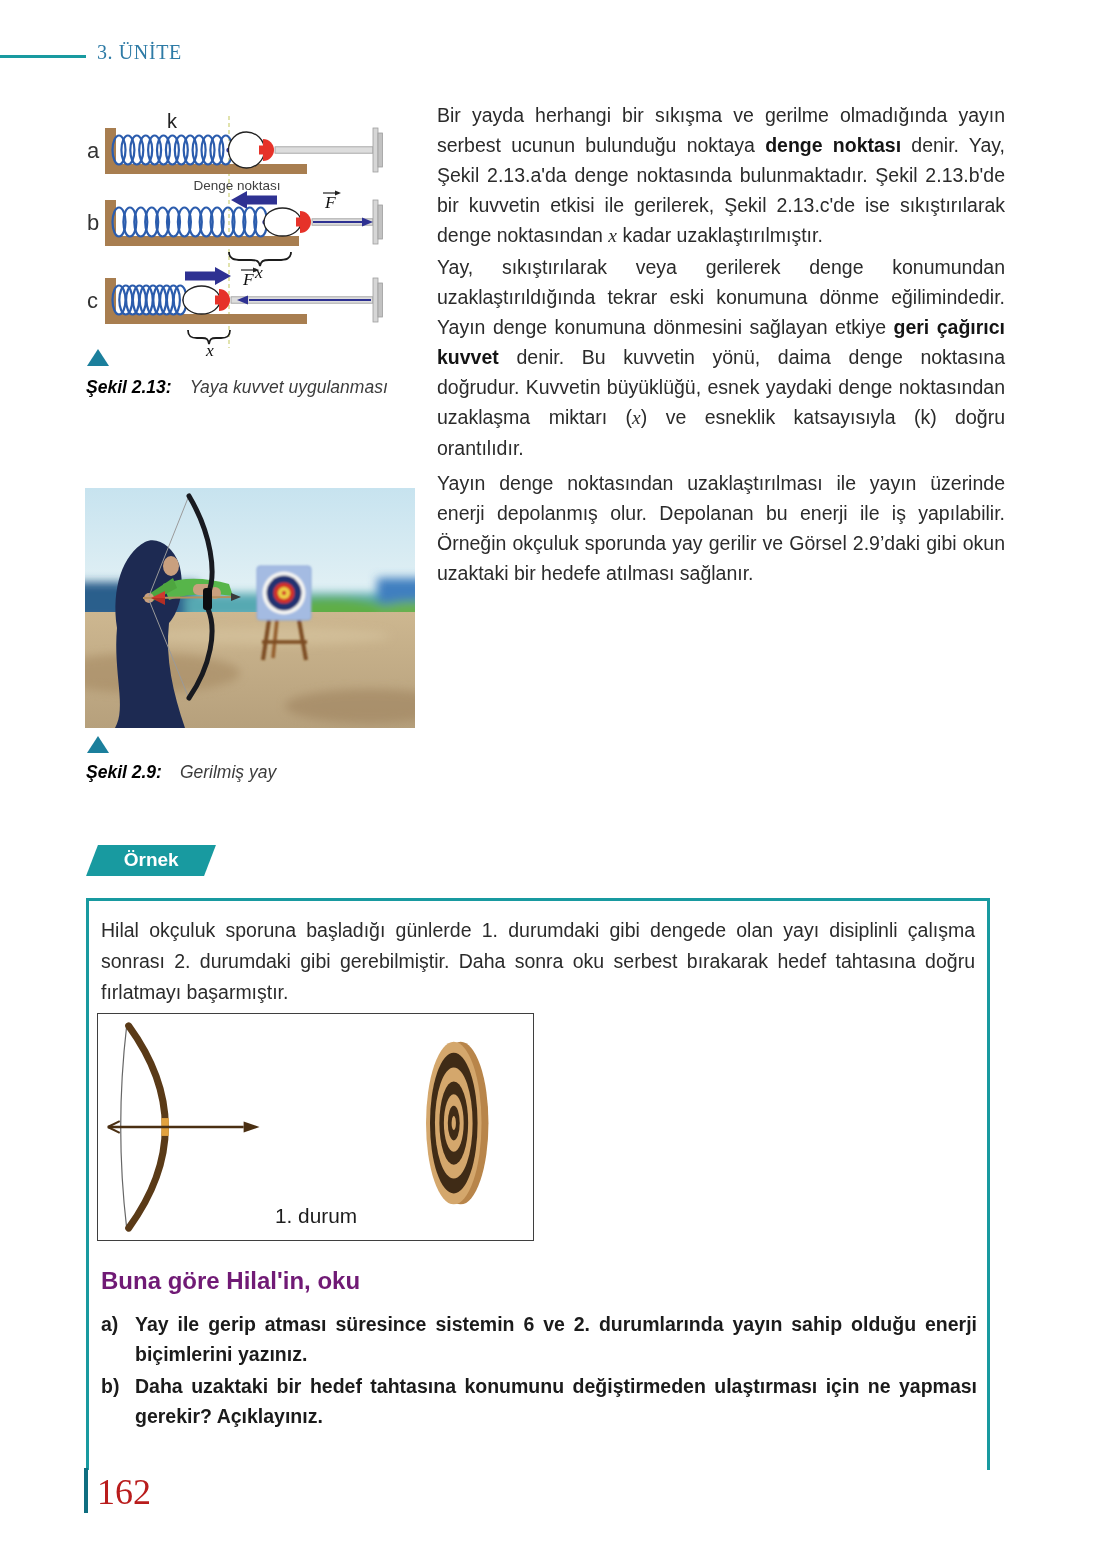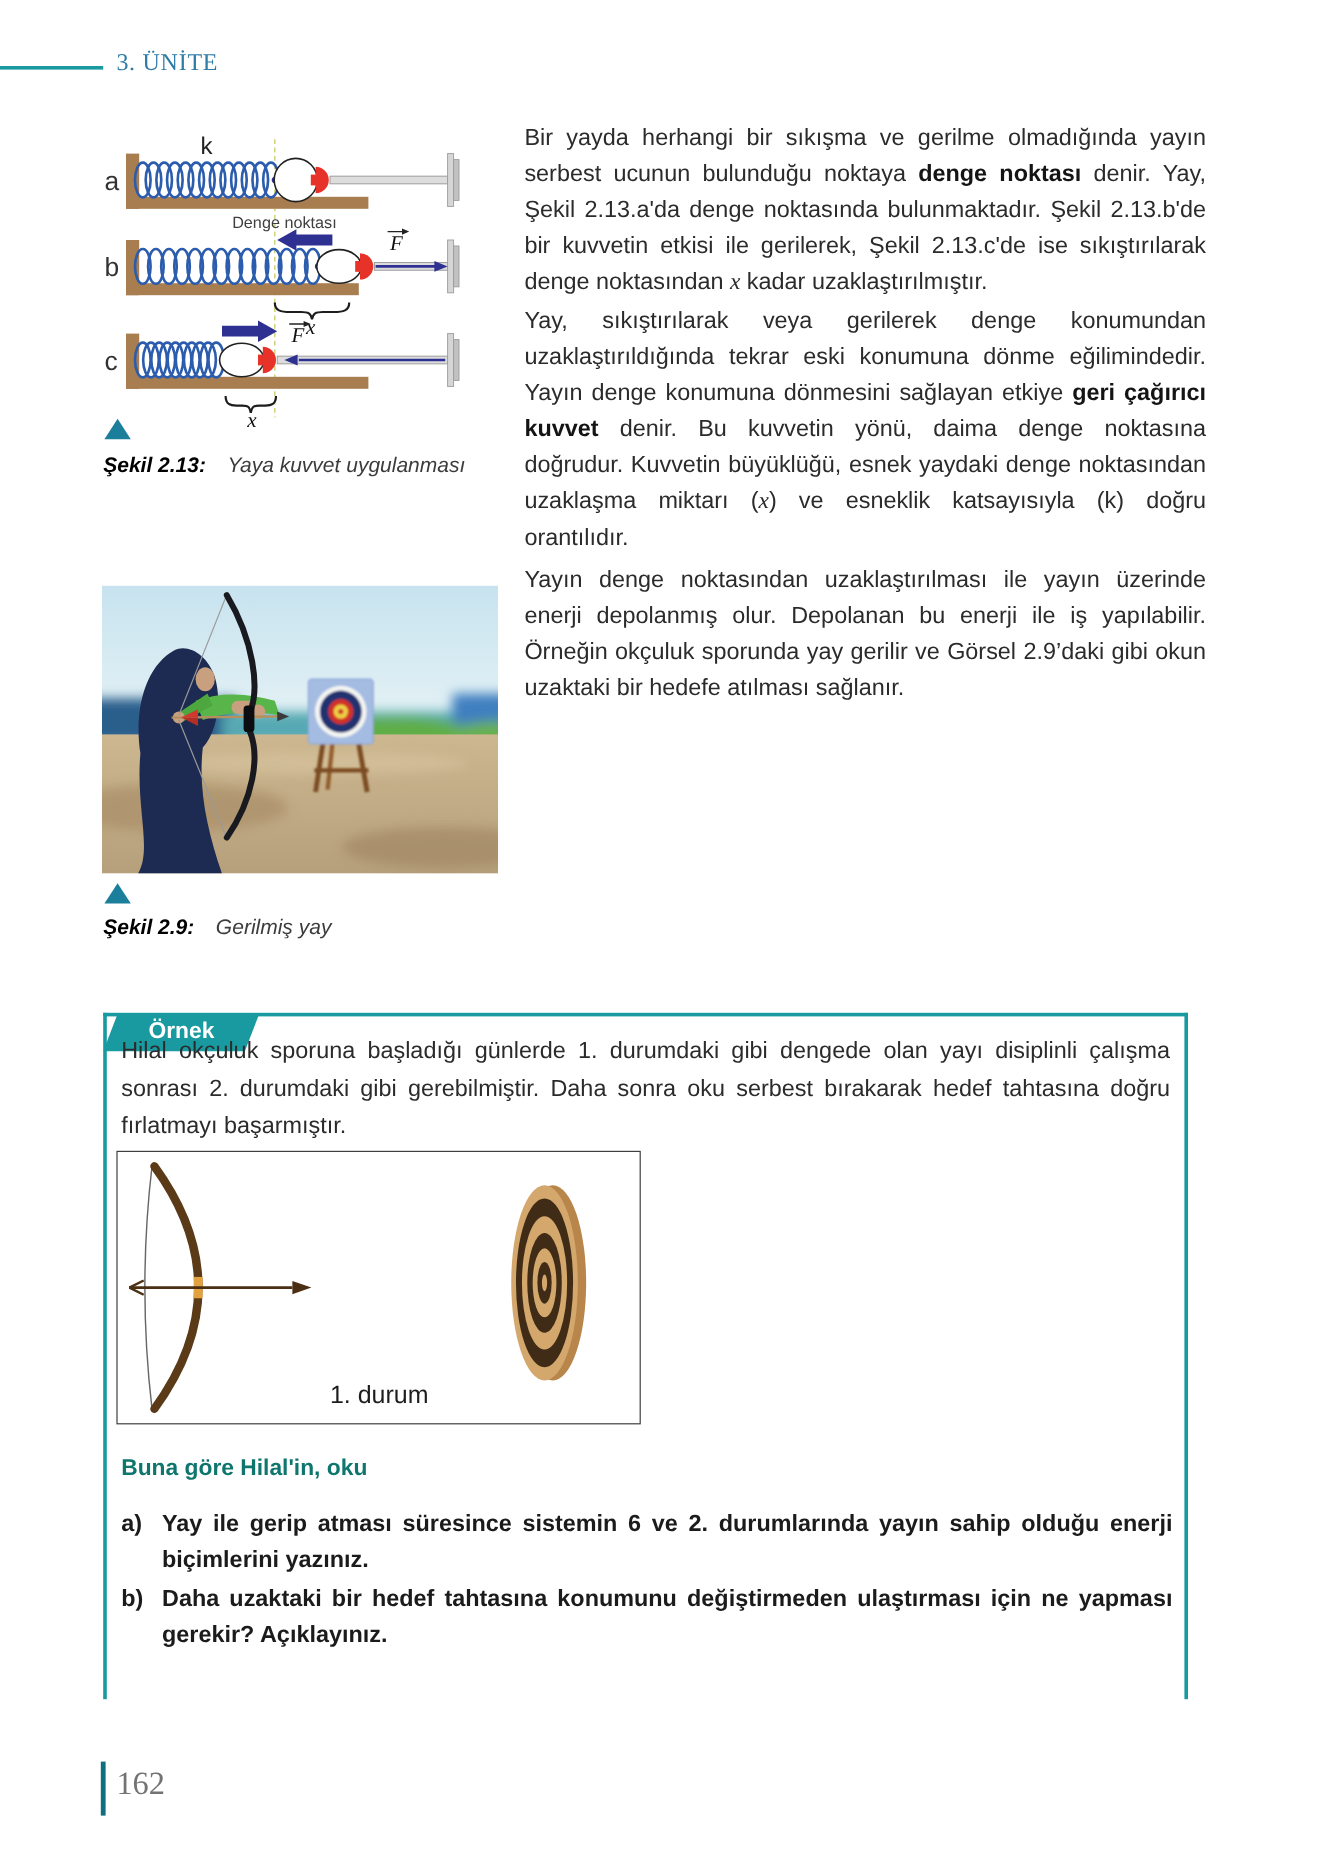--- a/index.html
+++ b/index.html
@@ -23,31 +23,31 @@
        border-bottom:17px solid #1b7f9c}
   .caption{font-size:17.5px;font-style:italic;white-space:nowrap}
   .cap-t{font-weight:bold;color:#000000}
   .cap-x{color:#3c3c3c;margin-left:18px}
 
   
   .ex-tab{left:92px;top:845px;width:118px;height:31px;background:#189aa0;
           transform:skewX(-21deg);transform-origin:center}
   .ex-tab-label{display:block;transform:skewX(21deg);color:#fff;font-weight:bold;
                 font-size:19px;text-align:center;line-height:30px}
-  .ex-box{left:86px;top:844px;width:904px;height:572px;border:3px solid #189aa0;border-bottom:none}
+  .ex-box{left:86px;top:898px;width:904px;height:572px;border:3px solid #189aa0;border-bottom:none}
   .ex-par{font-size:19.5px;line-height:31px;text-align:justify;color:#2b2b2b}
   .dgm{border:1.6px solid #3f3f3f;background:#fff}
-  .lead{font-size:19px;font-weight:bold;color:#0f766e}
+  .lead{font-size:24px;font-weight:bold;color:#701a75}
   .q-row{display:flex;font-size:19.5px;line-height:30px;font-weight:bold;color:#1b1b1b}
   .q-marker{width:34px;flex:none}
   .q-text{text-align:justify}
 
   
   .pg-bar{left:84px;top:1468px;width:3.5px;height:45px;background:#0f6e80}
-  .pg-num{left:97px;top:1471px;font-family:"Liberation Serif",serif;font-size:27px;color:#737373}
+  .pg-num{left:97px;top:1471px;font-family:"Liberation Serif",serif;font-size:36px;color:#b91c1c}
 
   svg text{font-family:"Liberation Sans",sans-serif}
   svg .ser{font-family:"Liberation Serif",serif;font-style:italic}
 </style>
 </head>
 <body>
 
 <div class="page">
 
   <div class="abs unit-rule"></div>

